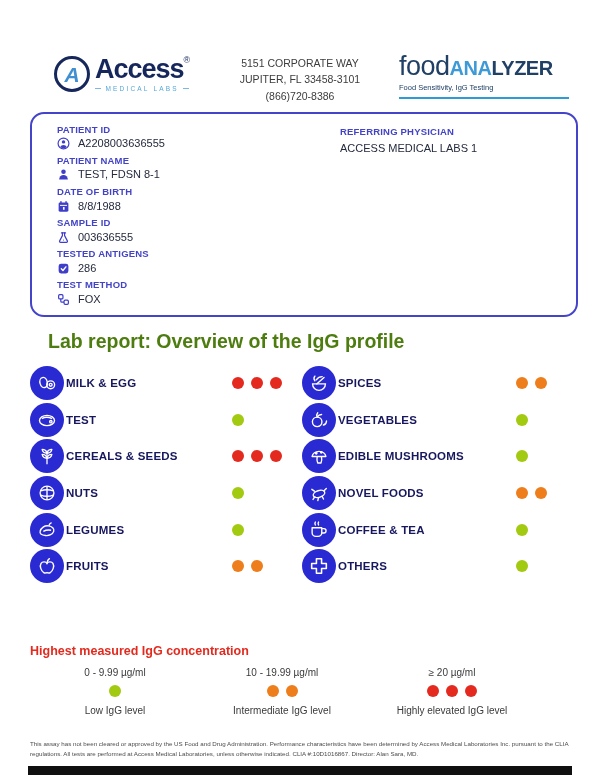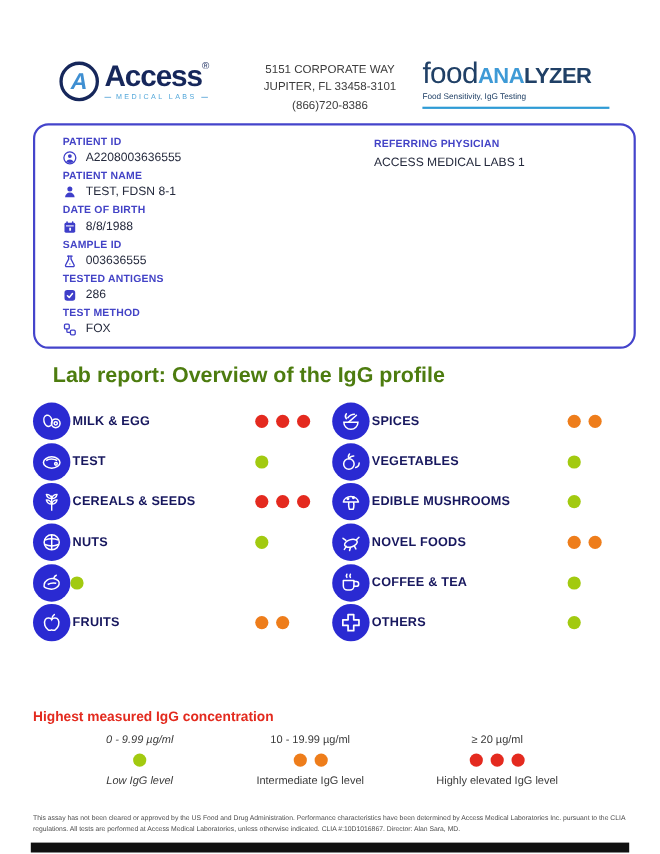--- a/index.html
+++ b/index.html
@@ -13,21 +13,21 @@
             display:flex;align-items:center;justify-content:center;background:#fff;}
   .a-circle span{font-size:21px;font-weight:bold;font-style:italic;color:#3f8fd2;line-height:1;}
   .access-text{margin-left:5px;}
   .access-name{font-size:27px;font-weight:bold;color:#16275b;letter-spacing:-1px;line-height:1;}
   .access-reg{font-size:9px;vertical-align:top;color:#16275b;font-weight:normal;}
   .access-sub{display:flex;align-items:center;gap:4px;margin-top:2px;}
   .access-sub .rule{flex:1;height:1px;background:#7db8e0;}
   .access-sub span{font-size:6.5px;letter-spacing:2.2px;color:#55a8da;white-space:nowrap;}
   .address{position:absolute;left:50%;transform:translateX(-50%);top:3px;text-align:center;
            font-size:10.5px;color:#3c3c3c;line-height:1.55;}
-  .fa-logo{position:absolute;right:16px;top:1px;width:170px;}
+  .fa-logo{position:absolute;right:1px;top:1px;width:170px;}
   .fa-line1{line-height:1;white-space:nowrap;}
   .fa-food{font-size:27px;color:#204066;letter-spacing:-0.5px;}
   .fa-ana{font-size:20px;font-weight:bold;color:#3e9ad6;letter-spacing:-0.5px;}
   .fa-lyzer{font-size:20px;font-weight:bold;color:#204066;letter-spacing:-0.5px;}
   .fa-tag{font-size:7.5px;color:#204066;margin-top:3px;}
   .fa-rule{height:2px;background:#2e9bd5;margin-top:5px;}
 
   
   .patient-box{position:absolute;top:112px;left:30px;width:548px;height:205px;
                border:2px solid #4444cb;border-radius:14px;box-sizing:border-box;
@@ -54,21 +54,21 @@
   .col-left .cat-label{width:166px;}
   .col-right .cat-label{width:178px;}
   .dots{display:flex;gap:7px;align-items:center;}
   .dot{width:12px;height:12px;border-radius:50%;display:inline-block;}
 
   
   .legend{position:absolute;top:644px;left:30px;width:540px;}
   .legend-title{font-size:12.5px;font-weight:bold;color:#e32a1e;}
   .legend-groups{position:relative;height:62px;margin-top:9px;}
   .legend-group{position:absolute;top:0;width:170px;text-align:center;}
-  .lg-0{left:12px;font-style:italic;} .lg-1{left:167px;} .lg-2{left:337px;}
+  .lg-0{left:0;} .lg-1{left:167px;} .lg-2{left:337px;}
   .legend-range{font-size:10px;color:#3a3a3a;}
   .legend-dots{display:flex;justify-content:center;gap:7px;margin:7px 0 8px 0;}
   .legend-label{font-size:10px;color:#3a3a3a;}
 
   
   .footer-text{position:absolute;top:739px;left:30px;width:548px;font-size:6.2px;
                color:#4c4c4c;line-height:1.65;}
   .footer-bar{position:absolute;left:28px;right:28px;bottom:1px;height:9px;background:#101010;}
 </style>
 </head>
@@ -257,20 +257,21 @@
       </div>
 
       <div class="cat-row">
         <div class="cat-icon">
           <svg viewBox="0 0 24 24" fill="none" stroke="#fff" stroke-width="1.5" stroke-linejoin="round">
               <path d="M4.5 13.5c.8-4 5-6.5 9-6 4 .5 6.8 3 5.8 6-1 3.2-5 5-9 4.5s-6.6-1.5-5.8-4.5z"></path>
               <path d="M8 13.5q4-2.2 8.5-1.2"></path>
               <path d="M14 7.5q.5-2.5 3-3.5"></path>
             </svg>
         </div>
+        <span class="cat-label">LEGUMES</span>
         <div class="dots">
             <span class="dot" style="background: rgb(162, 202, 16);"></span>
           </div>
       </div>
 
       <div class="cat-row">
         <div class="cat-icon">
           <svg viewBox="0 0 24 24" fill="none" stroke="#fff" stroke-width="1.5" stroke-linecap="round">
               <path d="M12 9.2C11 7.2 7 6.7 5.5 9.2c-1.8 3 0 8 3 10 1.2.8 2 .6 3.5 0 1.5.6 2.3.8 3.5 0 3-2 4.8-7 3-10C17 6.7 13 7.2 12 9.2z"></path>
               <path d="M12 8.7c0-2 1-3.6 2.6-4.7"></path>

